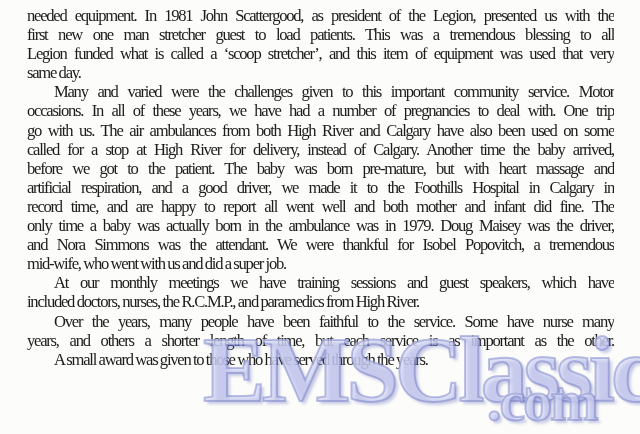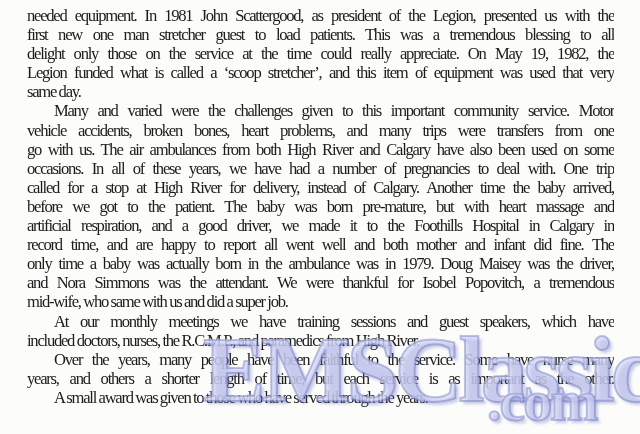--- a/index.html
+++ b/index.html
@@ -59,34 +59,32 @@
     line-height: 1;
   }
 </style>
 </head>
 <body>
 
 <div class="page">
   <div class="text-block" id="text-block">
       <div class="line">needed equipment. In 1981 John Scattergood, as president of the Legion, presented us with the</div>
       <div class="line">first new one man stretcher guest to load patients. This was a tremendous blessing to all</div>
-      <div class="line">delight only those on the service at the time could really appreciate. On May 19, 1982, the</div>
       <div class="line">Legion funded what is called a ‘scoop stretcher’, and this item of equipment was used that very</div>
       <div class="line end">same day.</div>
       <div class="line indent">Many and varied were the challenges given to this important community service. Motor</div>
-      <div class="line">vehicle accidents, broken bones, heart problems, and many trips were transfers from one</div>
+      <div class="line">occasions. In all of these years, we have had a number of pregnancies to deal with. One trip</div>
       <div class="line">go with us. The air ambulances from both High River and Calgary have also been used on some</div>
-      <div class="line">occasions. In all of these years, we have had a number of pregnancies to deal with. One trip</div>
       <div class="line">called for a stop at High River for delivery, instead of Calgary. Another time the baby arrived,</div>
       <div class="line">before we got to the patient. The baby was born pre-mature, but with heart massage and</div>
       <div class="line">artificial respiration, and a good driver, we made it to the Foothills Hospital in Calgary in</div>
       <div class="line">record time, and are happy to report all went well and both mother and infant did fine. The</div>
       <div class="line">only time a baby was actually born in the ambulance was in 1979. Doug Maisey was the driver,</div>
       <div class="line">and Nora Simmons was the attendant. We were thankful for Isobel Popovitch, a tremendous</div>
-      <div class="line end">mid-wife, who same with us and did a super job.</div>
+      <div class="line end">mid-wife, who went with us and did a super job.</div>
       <div class="line indent">At our monthly meetings we have training sessions and guest speakers, which have</div>
       <div class="line end">included doctors, nurses, the R.C.M.P., and paramedics from High River.</div>
       <div class="line indent">Over the years, many people have been faithful to the service. Some have nurse many</div>
       <div class="line">years, and others a shorter length of time, but each service is as important as the other.</div>
       <div class="line clipped indent">A small award was given to those who have served through the years.</div>
     </div>
   <div class="watermark wm-main">EMSClassics</div>
   <div class="watermark wm-com">.com</div>
 </div>
 

